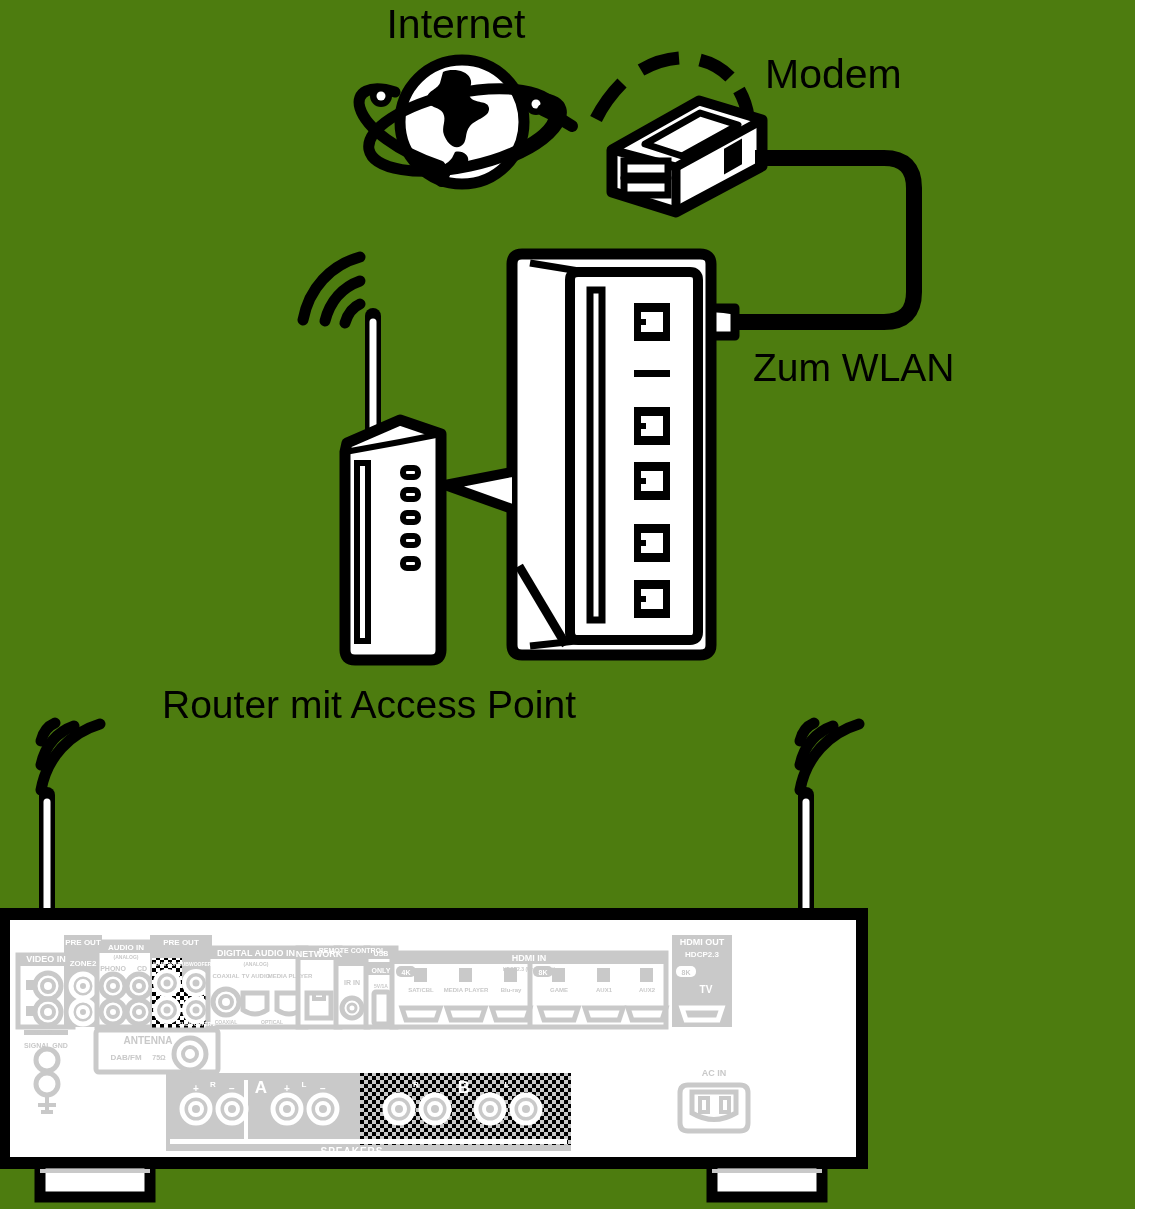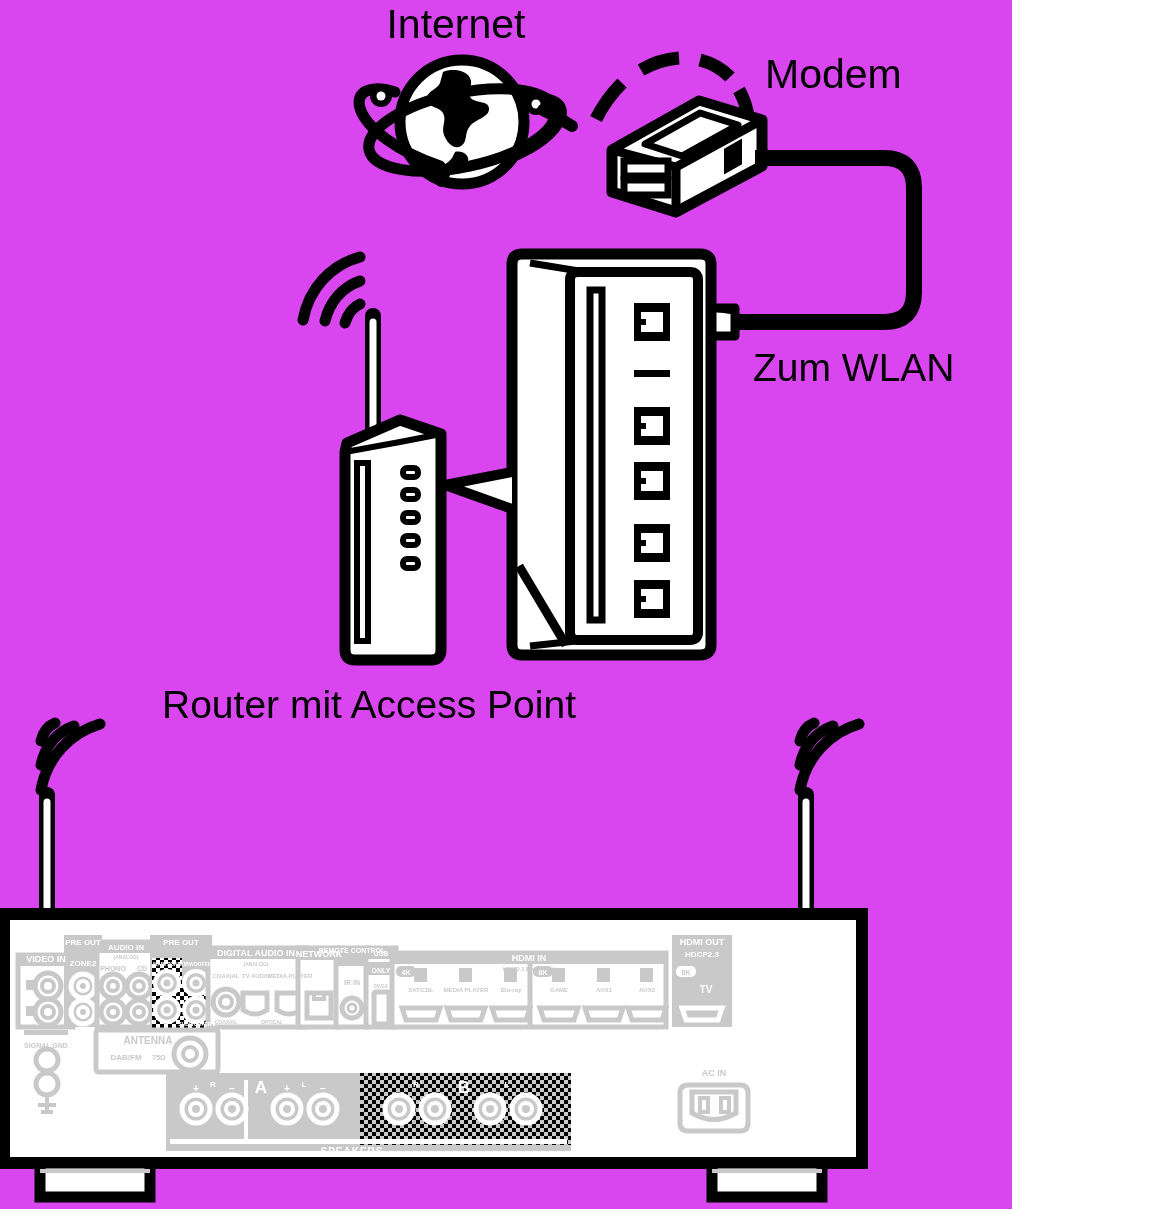--- a/index.html
+++ b/index.html
@@ -8,23 +8,23 @@
     background: #ffffff;
   }
   body {
     width: 1150px;
     height: 1209px;
     font-family: "Liberation Sans", sans-serif;
     overflow: hidden;
   }
   #stage {
     position: relative;
-    width: 1012px;
+    width: 1135px;
     height: 1209px;
-    background: #d946ef;
+    background: #4d7c0f;
   }
   #stage > svg {
     position: absolute;
     left: 0;
     top: 0;
   }
   .lbl {
     fill: #000000;
     font-family: "Liberation Sans", sans-serif;
     font-weight: 400;

